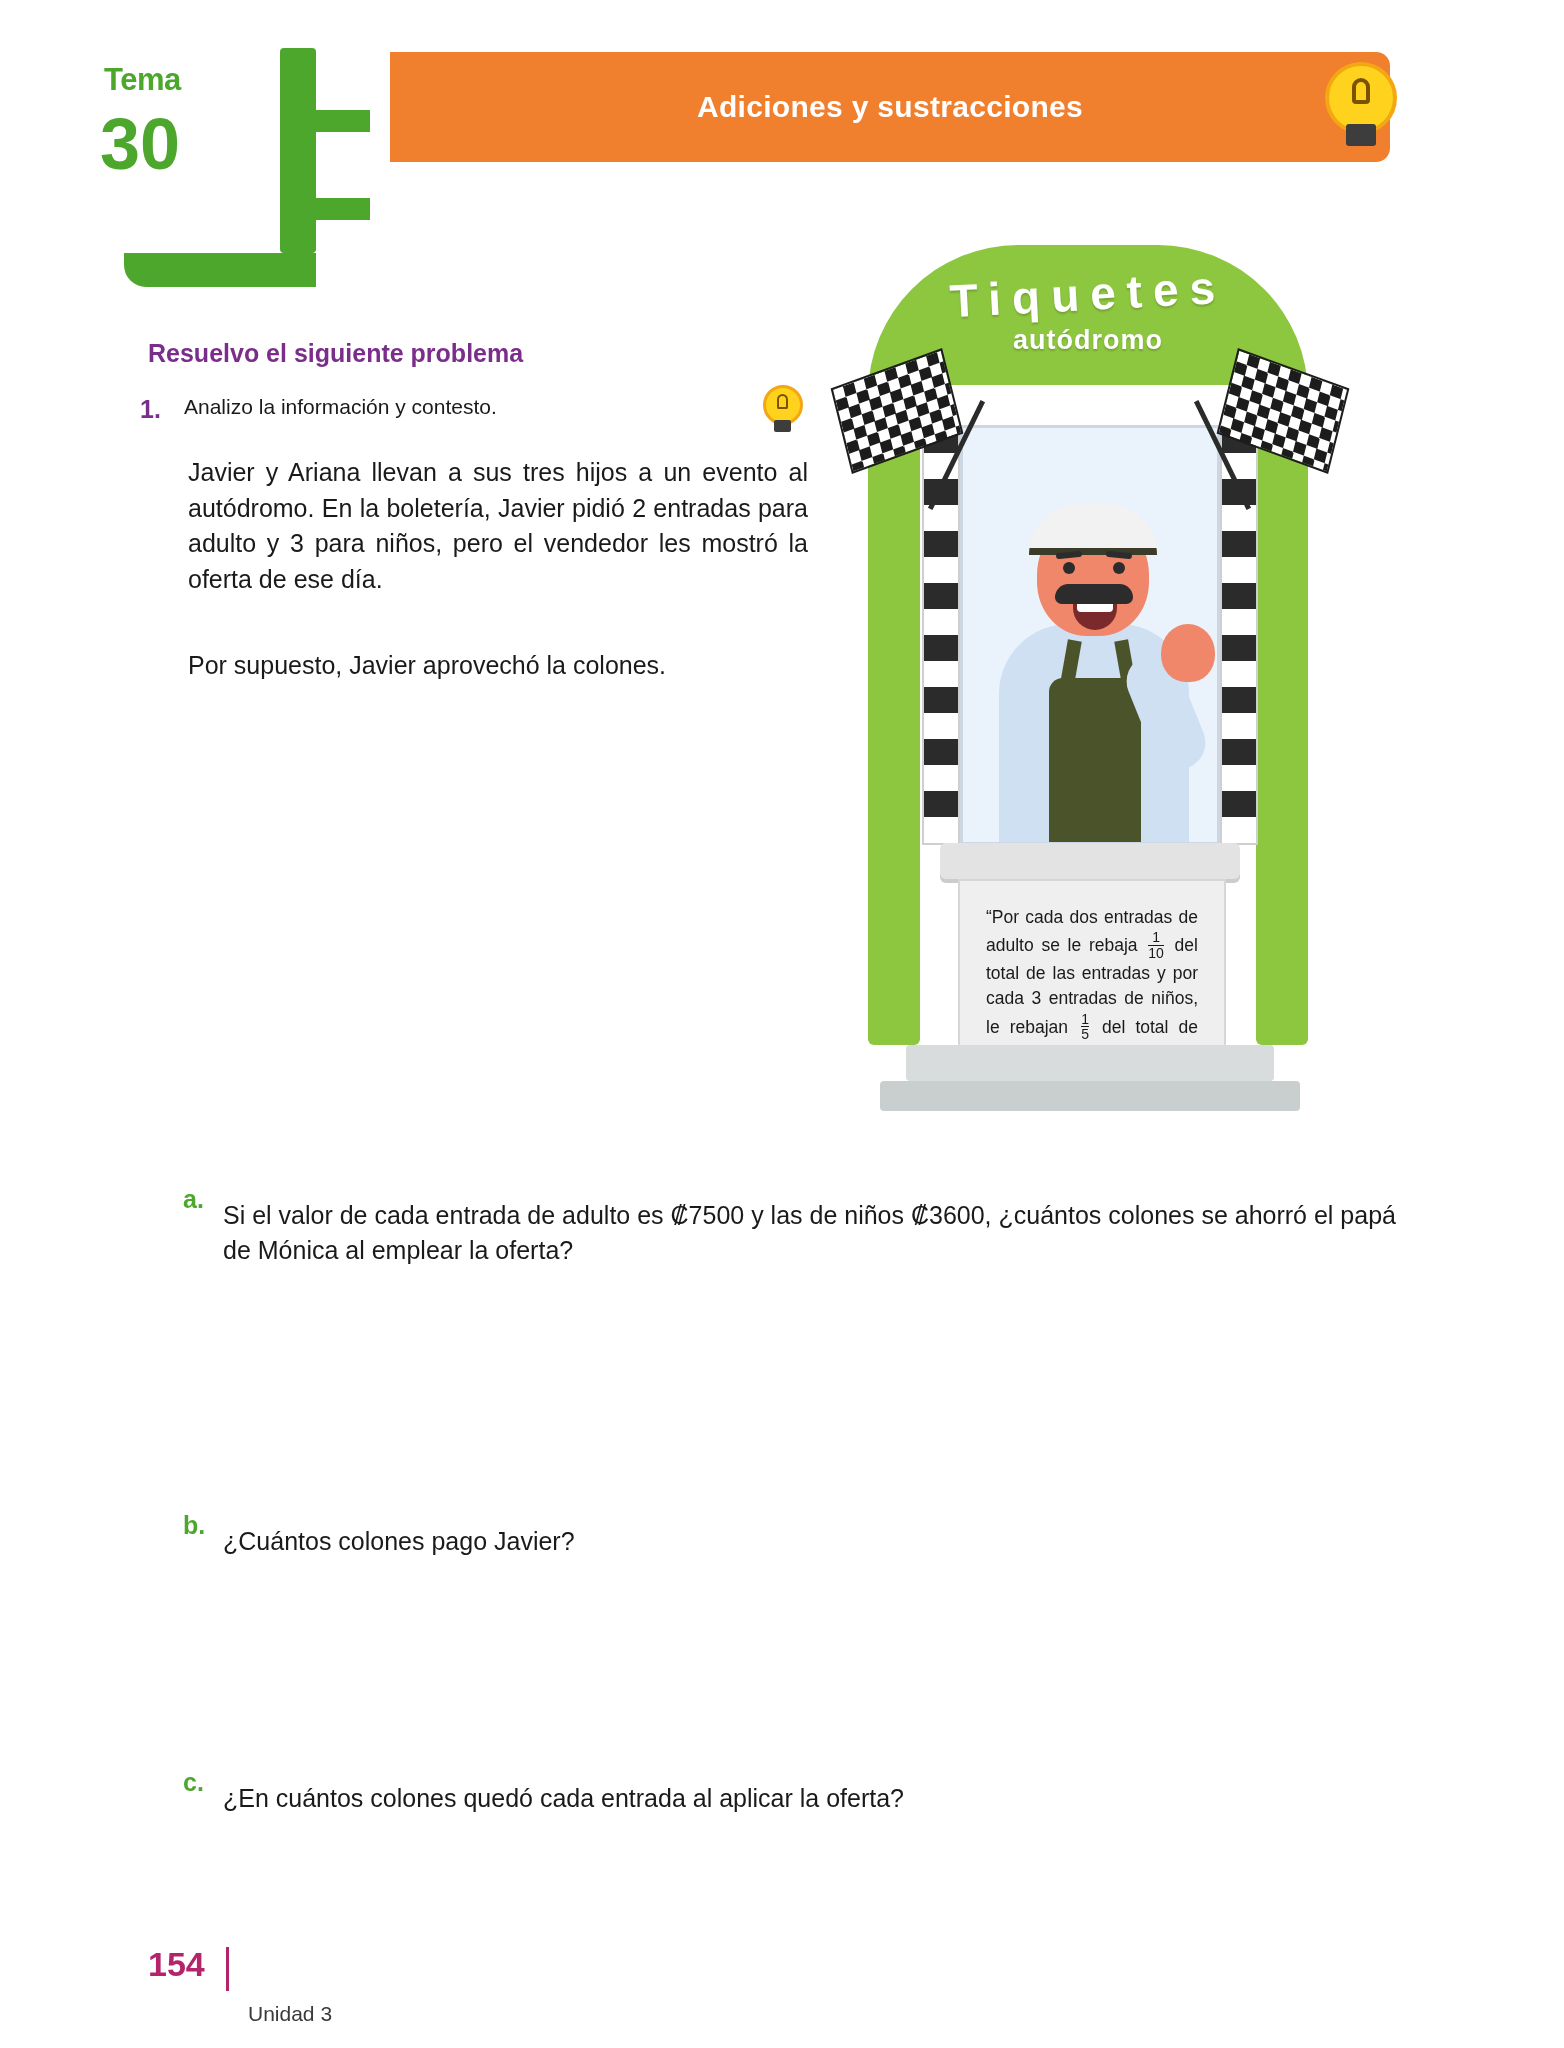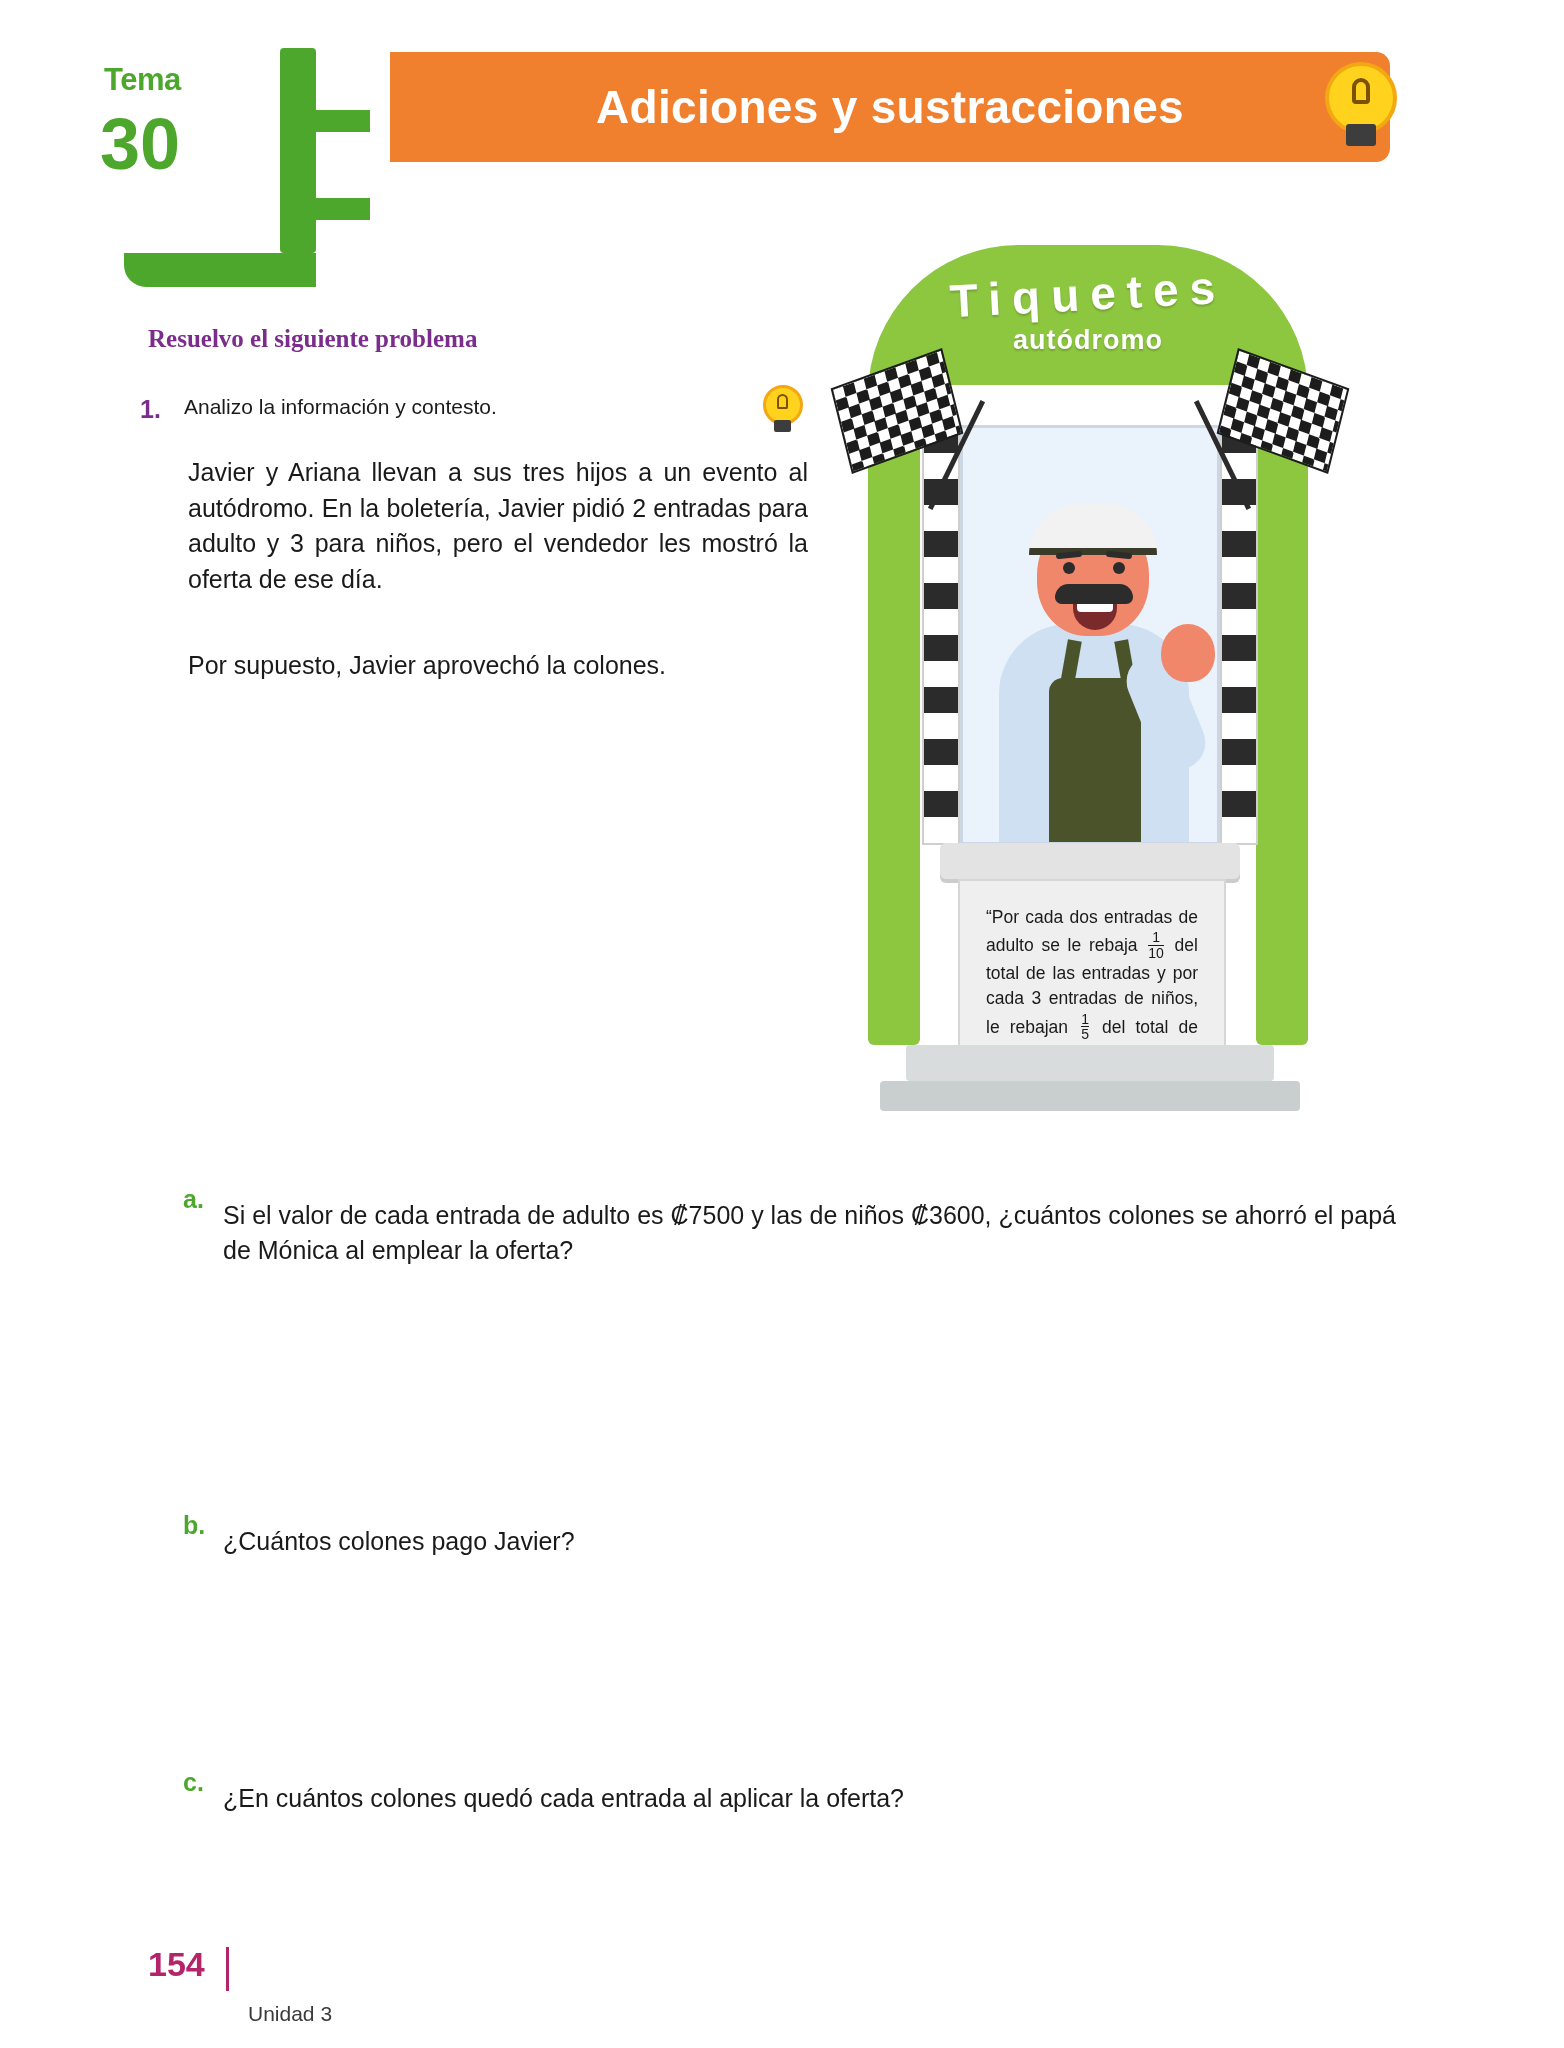--- a/index.html
+++ b/index.html
@@ -90,21 +90,21 @@
     width: 1000px;
     height: 110px;
     background: #f07f2e;
     border-radius: 0 14px 14px 0;
     display: flex;
     align-items: center;
     justify-content: center;
   }
   .orange-banner .title {
     color: #ffffff;
-    font-size: 46px;
+    font-size: 30px;
     font-weight: bold;
     letter-spacing: 0.3px;
   }
   .bulb-big {
     position: absolute;
     left: 1320px;
     top: 62px;
     width: 82px;
     height: 90px;
   }
@@ -136,25 +136,24 @@
     width: 30px;
     height: 22px;
     background: #3d3d3d;
     border-radius: 3px;
   }
 
   
   .section-heading {
     position: absolute;
     left: 148px;
-    top: 325px;
+    top: 339px;
     font-size: 25px;
     font-weight: bold;
     color: #7b2d8b;
-    font-family: Liberation Serif, serif;
   }
   .item1 {
     position: absolute;
     left: 140px;
     top: 395px;
     width: 640px;
   }
   .item1 .num {
     position: absolute;
     left: 0;

